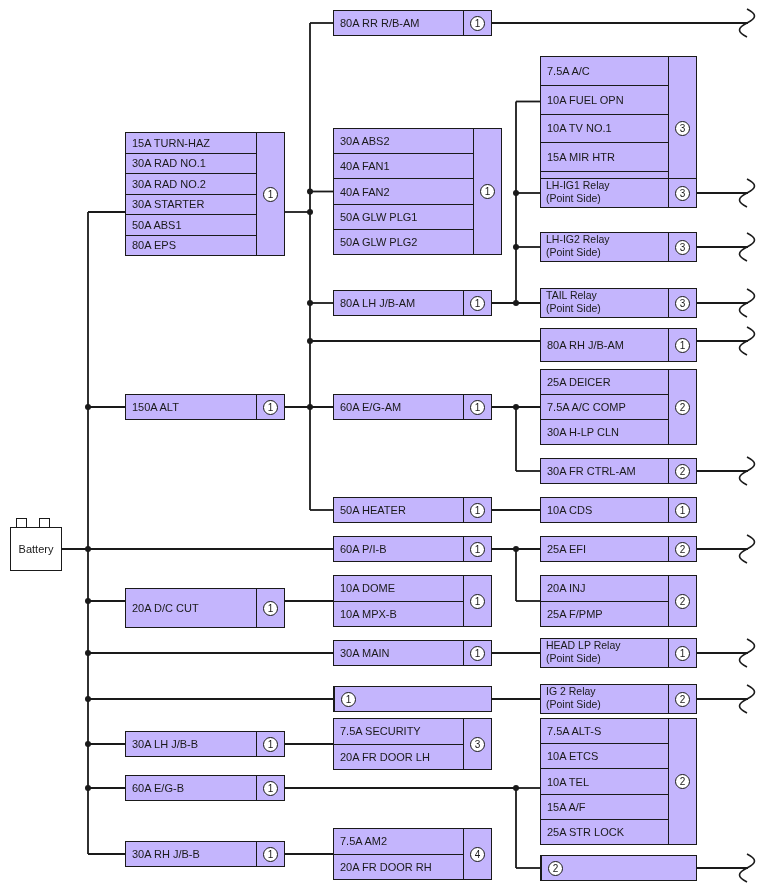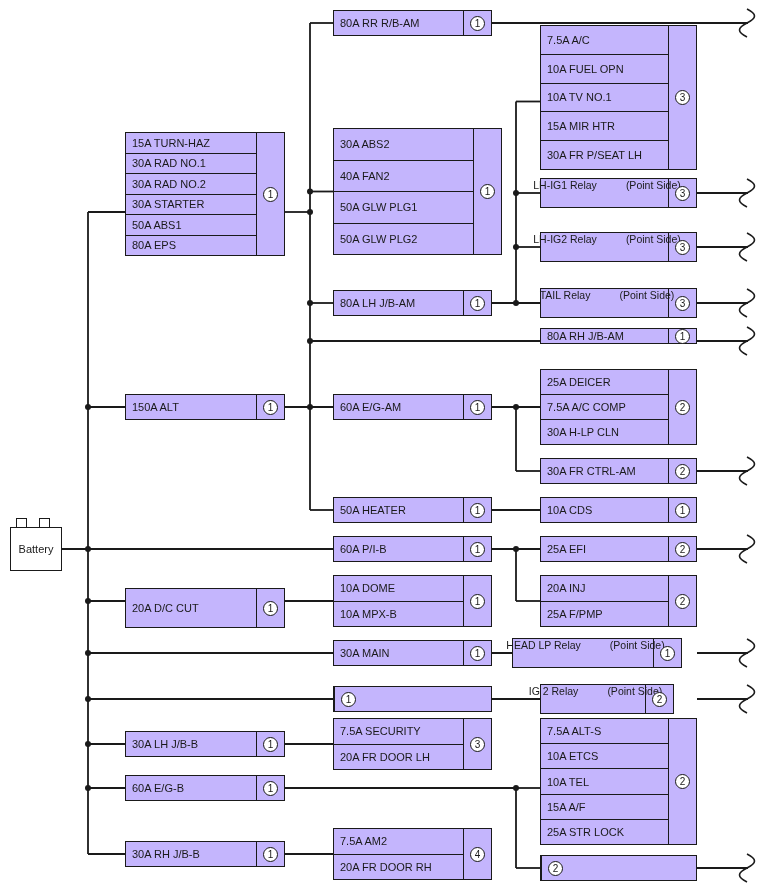--- a/index.html
+++ b/index.html
@@ -10,21 +10,21 @@
        box-sizing:border-box;z-index:2;}
   .rows{flex:1;display:flex;flex-direction:column;min-width:0;}
   .row{flex:1;display:flex;align-items:center;padding-left:6px;font-size:11px;
        white-space:nowrap;border-bottom:1.5px solid #1a1a1a;}
   .row:last-child{border-bottom:none;}
   .badge-col{width:27px;border-left:1.5px solid #1a1a1a;display:flex;
              align-items:center;justify-content:center;flex:none;}
   .badge{width:15px;height:15px;border:1.1px solid #1a1a1a;border-radius:50%;
          display:flex;align-items:center;justify-content:center;font-size:10px;
          box-sizing:border-box;background:#fff;}
-  .relay{flex:1;display:flex;flex-direction:row;justify-content:center;min-width:0;gap:24px;}
+  .relay{flex:1;display:flex;flex-direction:column;min-width:0;}
   .relay-line{font-size:10.5px;line-height:12.5px;padding-left:5px;white-space:nowrap;}
   .battery{position:absolute;left:10px;top:518px;width:52px;height:53px;z-index:2;padding-left:20px;}
   .battery-body{position:absolute;left:0;top:9px;width:52px;height:44px;
                 border:1.5px solid #1a1a1a;background:#fff;box-sizing:border-box;
                 display:flex;align-items:center;justify-content:center;font-size:11px;}
   .terminal{position:absolute;width:11px;height:10px;border:1.5px solid #1a1a1a;
             background:#fff;box-sizing:border-box;top:0;}
   .terminal.t1{left:6px;}
   .terminal.t2{left:29px;}
 </style>
@@ -197,20 +197,21 @@
         <div class="row">80A RR R/B-AM</div>
       </div>
     <div class="badge-col">
         <span class="badge">1</span>
       </div>
   </div>
 
   <div class="box" style="left:333px;top:128px;width:169px;height:127px">
     <div class="rows">
       <div class="row">30A ABS2</div>
+      <div class="row">40A FAN1</div>
       <div class="row">40A FAN2</div>
       <div class="row">50A GLW PLG1</div>
       <div class="row">50A GLW PLG2</div>
     </div>
     <div class="badge-col">
         <span class="badge">1</span>
       </div>
   </div>
 
   <div class="box" style="left:333px;top:290px;width:159px;height:26px">
@@ -287,21 +288,21 @@
   <div class="box" style="left:333px;top:828px;width:159px;height:52px">
     <div class="rows">
       <div class="row">7.5A AM2</div>
       <div class="row">20A FR DOOR RH</div>
     </div>
     <div class="badge-col">
         <span class="badge">4</span>
       </div>
   </div>
 
-  <div class="box" style="left:540px;top:25px;width:157px;height:145px">
+  <div class="box" style="left:540px;top:56px;width:157px;height:145px">
     <div class="rows">
       <div class="row">7.5A A/C</div>
       <div class="row">10A FUEL OPN</div>
       <div class="row">10A TV NO.1</div>
       <div class="row">15A MIR HTR</div>
       <div class="row">30A FR P/SEAT LH</div>
     </div>
     <div class="badge-col">
         <span class="badge">3</span>
       </div>
@@ -330,21 +331,21 @@
   <div class="box" style="left:540px;top:288px;width:157px;height:30px">
     <div class="relay">
       <div class="relay-line">TAIL Relay</div>
       <div class="relay-line">(Point Side)</div>
     </div>
     <div class="badge-col">
         <span class="badge">3</span>
       </div>
   </div>
 
-  <div class="box" style="left:540px;top:328px;width:157px;height:16px">
+  <div class="box" style="left:540px;top:328px;width:157px;height:34px">
     <div class="rows">
         <div class="row">80A RH J/B-AM</div>
       </div>
     <div class="badge-col">
         <span class="badge">1</span>
       </div>
   </div>
 
   <div class="box" style="left:540px;top:369px;width:157px;height:76px">
     <div class="rows">
@@ -387,31 +388,31 @@
   <div class="box" style="left:540px;top:575px;width:157px;height:52px">
     <div class="rows">
       <div class="row">20A INJ</div>
       <div class="row">25A F/PMP</div>
     </div>
     <div class="badge-col">
         <span class="badge">2</span>
       </div>
   </div>
 
-  <div class="box" style="left:512px;top:638px;width:170px;height:30px">
+  <div class="box" style="left:540px;top:638px;width:157px;height:30px">
     <div class="relay">
       <div class="relay-line">HEAD LP Relay</div>
       <div class="relay-line">(Point Side)</div>
     </div>
     <div class="badge-col">
         <span class="badge">1</span>
       </div>
   </div>
 
-  <div class="box" style="left:540px;top:684px;width:134px;height:30px">
+  <div class="box" style="left:540px;top:684px;width:157px;height:30px">
     <div class="relay">
       <div class="relay-line">IG 2 Relay</div>
       <div class="relay-line">(Point Side)</div>
     </div>
     <div class="badge-col">
         <span class="badge">2</span>
       </div>
   </div>
 
   <div class="box" style="left:540px;top:718px;width:157px;height:127px">

